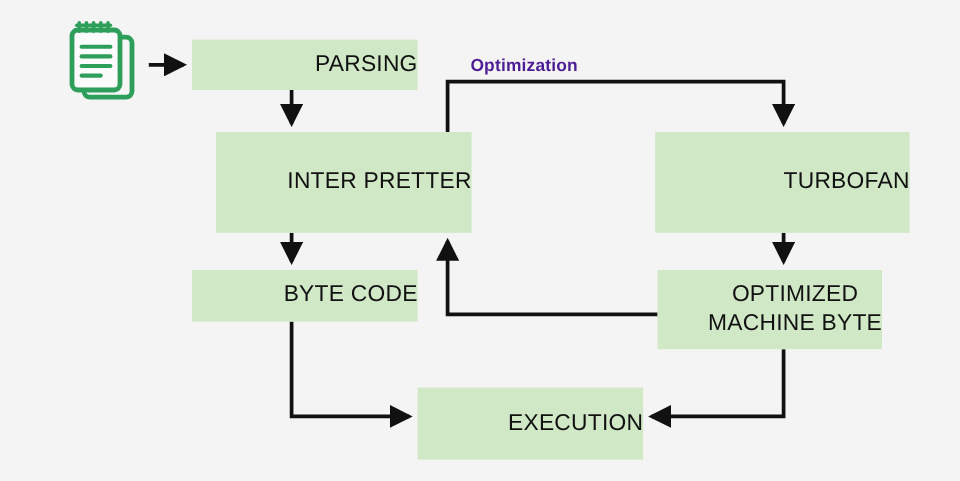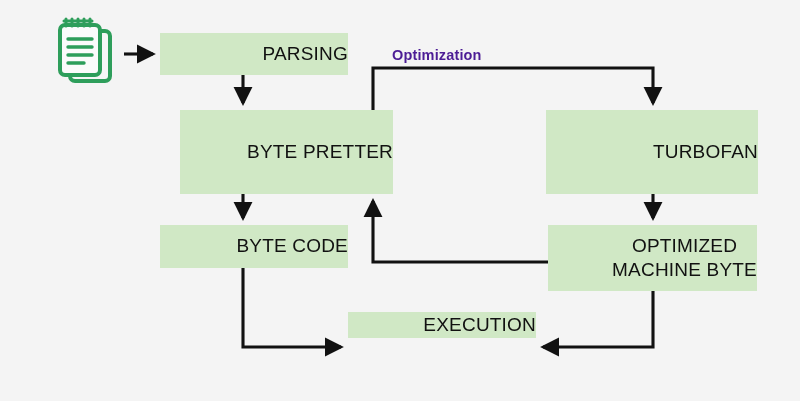--- a/index.html
+++ b/index.html
@@ -42,22 +42,22 @@
     box-sizing: border-box;
     z-index: 3;
   }
   .node span { display: block; }
   .node.two-line { font-size: 19px; }
 
   #node-parsing    { left: 160px; top: 33px;  width: 188px; height: 42px; }
   #node-ignition   { left: 180px; top: 110px; width: 213px; height: 84px; }
   #node-turbofan   { left: 546px; top: 110px; width: 212px; height: 84px; }
   #node-bytecode   { left: 160px; top: 225px; width: 188px; height: 43px; }
-  #node-optmachine { left: 548px; top: 225px; width: 209px; height: 66px; }
-  #node-execution  { left: 348px; top: 312px; width: 188px; height: 26px; }
+  #node-optmachine { left: 548px; top: 225px; width: 187px; height: 66px; }
+  #node-execution  { left: 348px; top: 323px; width: 188px; height: 60px; }
 
   .edge-label {
     position: absolute;
     color: #4c1d95;
     font-family: "Liberation Sans", sans-serif;
     font-size: 14.5px;
     font-weight: bold;
     letter-spacing: 0.15px;
     white-space: nowrap;
     z-index: 4;
@@ -129,21 +129,21 @@
       <path d="M 653 291 L 653 347 L 543 347" marker-end="url(#arrow)"></path>
     </g>
   </svg>
 
   <div id="node-parsing" class="node">
     <span>PARSING</span>
   </div>
 
   <div id="node-ignition" class="node two-line">
     <div>
-      <span>BYTE PRETTER</span>
+      <span>INTER PRETTER</span>
     </div>
   </div>
 
   <div id="node-turbofan" class="node two-line">
     <div>
       <span>TURBOFAN</span>
     </div>
   </div>
 
   <div id="node-bytecode" class="node">

